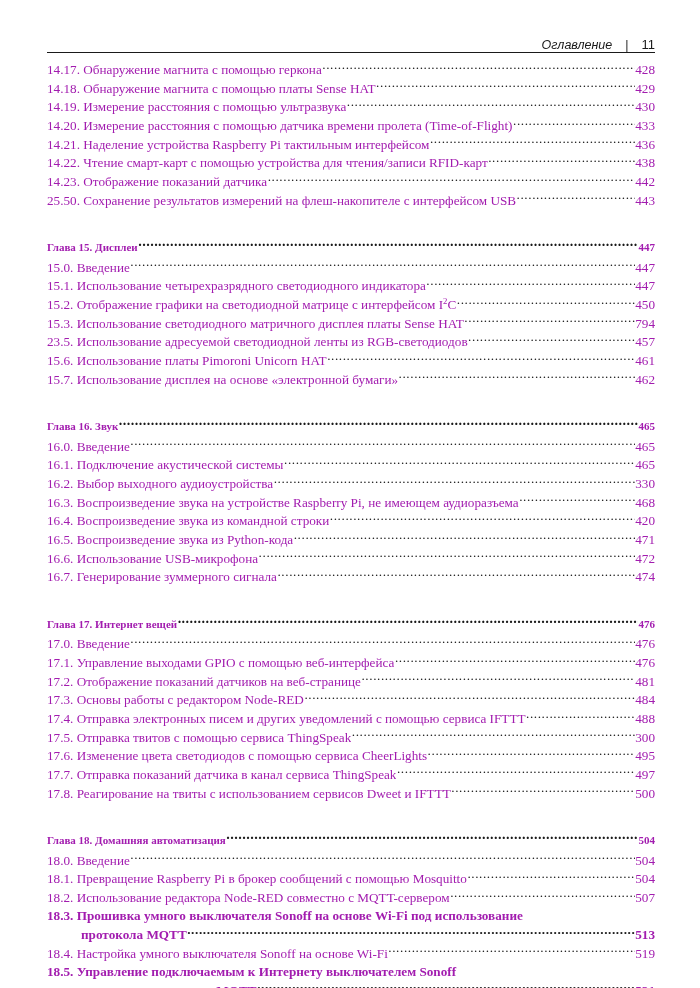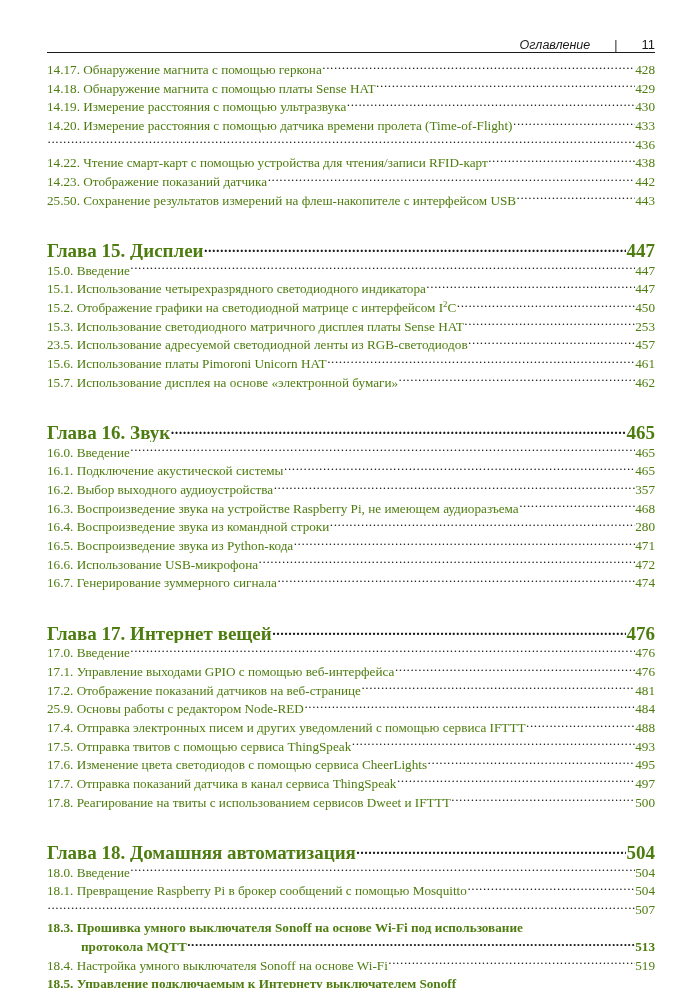--- a/index.html
+++ b/index.html
@@ -30,21 +30,21 @@
   
   .runhead {
     position: absolute;
     left: 47px;
     right: 45px;
     top: 30px;
     height: 22px;
     display: flex;
     align-items: flex-end;
     justify-content: flex-end;
-    gap: 22px;
+    gap: 11px;
     font-family: "Liberation Sans", "DejaVu Sans", sans-serif;
     font-style: italic;
     font-size: 12.5px;
     color: #1a1a1a;
     white-space: nowrap;
   }
   .runhead .rh-sep {
     font-style: normal;
     font-weight: 400;
     color: #2a2a2a;
@@ -70,21 +70,21 @@
     position: absolute;
     left: 47px;
     top: 61px;
     width: 608px;
   }
 
   .entry {
     position: relative;
     font-size: 13.2px;
     line-height: 18.45px;
-    color: #4d7c0f;
+    color: #a21caf;
     white-space: nowrap;
   }
 
   .entry .row {
     display: flex;
     align-items: baseline;
     width: 100%;
   }
 
   .entry .label {
@@ -114,21 +114,21 @@
   }
 
   .entry .pagenum {
     flex: 0 0 auto;
     padding-left: 0px;
   }
 
   
   .entry.chapter {
     font-weight: 700;
-    font-size: 19px;
+    font-size: 11px;
     line-height: 19px;
     margin-top: 28px;
     margin-bottom: 1.5px;
   }
   .entry.chapter .leader::before {
     font-size: 14.2px;
     letter-spacing: 0.45px;
     font-weight: 700;
   }
   .entry.chapter .pagenum { font-weight: 700; }
@@ -190,20 +190,21 @@
       </div>
       <div class="entry">
         <div class="row">
           <span class="label">14.20. Измерение расстояния с помощью датчика времени пролета (Time-of-Flight)</span>
           <span class="leader"></span>
           <span class="pagenum">433</span>
         </div>
       </div>
       <div class="entry">
         <div class="row">
+          <span class="label">14.21. Наделение устройства Raspberry Pi тактильным интерфейсом</span>
           <span class="leader"></span>
           <span class="pagenum">436</span>
         </div>
       </div>
       <div class="entry">
         <div class="row">
           <span class="label">14.22. Чтение смарт-карт с помощью устройства для чтения/записи RFID-карт</span>
           <span class="leader"></span>
           <span class="pagenum">438</span>
         </div>
@@ -247,21 +248,21 @@
         <div class="row">
           <span class="label">15.2. Отображение графики на светодиодной матрице с интерфейсом I<sup class="sup2">2</sup>C</span>
           <span class="leader"></span>
           <span class="pagenum">450</span>
         </div>
       </div>
       <div class="entry">
         <div class="row">
           <span class="label">15.3. Использование светодиодного матричного дисплея платы Sense HAT</span>
           <span class="leader"></span>
-          <span class="pagenum">253</span>
+          <span class="pagenum">794</span>
         </div>
       </div>
       <div class="entry">
         <div class="row">
           <span class="label">23.5. Использование адресуемой светодиодной ленты из RGB-светодиодов</span>
           <span class="leader"></span>
           <span class="pagenum">457</span>
         </div>
       </div>
       <div class="entry">
@@ -296,35 +297,35 @@
         <div class="row">
           <span class="label">16.1. Подключение акустической системы</span>
           <span class="leader"></span>
           <span class="pagenum">465</span>
         </div>
       </div>
       <div class="entry">
         <div class="row">
           <span class="label">16.2. Выбор выходного аудиоустройства</span>
           <span class="leader"></span>
-          <span class="pagenum">357</span>
+          <span class="pagenum">330</span>
         </div>
       </div>
       <div class="entry">
         <div class="row">
           <span class="label">16.3. Воспроизведение звука на устройстве Raspberry Pi, не имеющем аудиоразъема</span>
           <span class="leader"></span>
           <span class="pagenum">468</span>
         </div>
       </div>
       <div class="entry">
         <div class="row">
           <span class="label">16.4. Воспроизведение звука из командной строки</span>
           <span class="leader"></span>
-          <span class="pagenum">280</span>
+          <span class="pagenum">420</span>
         </div>
       </div>
       <div class="entry">
         <div class="row">
           <span class="label">16.5. Воспроизведение звука из Python-кода</span>
           <span class="leader"></span>
           <span class="pagenum">471</span>
         </div>
       </div>
       <div class="entry">
@@ -364,37 +365,37 @@
       </div>
       <div class="entry">
         <div class="row">
           <span class="label">17.2. Отображение показаний датчиков на веб-странице</span>
           <span class="leader"></span>
           <span class="pagenum">481</span>
         </div>
       </div>
       <div class="entry">
         <div class="row">
-          <span class="label">25.9. Основы работы с редактором Node-RED</span>
+          <span class="label">17.3. Основы работы с редактором Node-RED</span>
           <span class="leader"></span>
           <span class="pagenum">484</span>
         </div>
       </div>
       <div class="entry">
         <div class="row">
           <span class="label">17.4. Отправка электронных писем и других уведомлений с помощью сервиса IFTTT</span>
           <span class="leader"></span>
           <span class="pagenum">488</span>
         </div>
       </div>
       <div class="entry">
         <div class="row">
           <span class="label">17.5. Отправка твитов с помощью сервиса ThingSpeak</span>
           <span class="leader"></span>
-          <span class="pagenum">493</span>
+          <span class="pagenum">300</span>
         </div>
       </div>
       <div class="entry">
         <div class="row">
           <span class="label">17.6. Изменение цвета светодиодов с помощью сервиса CheerLights</span>
           <span class="leader"></span>
           <span class="pagenum">495</span>
         </div>
       </div>
       <div class="entry">
@@ -427,20 +428,21 @@
       </div>
       <div class="entry">
         <div class="row">
           <span class="label">18.1. Превращение Raspberry Pi в брокер сообщений с помощью Mosquitto</span>
           <span class="leader"></span>
           <span class="pagenum">504</span>
         </div>
       </div>
       <div class="entry">
         <div class="row">
+          <span class="label">18.2. Использование редактора Node-RED совместно с MQTT-сервером</span>
           <span class="leader"></span>
           <span class="pagenum">507</span>
         </div>
       </div>
       <div class="entry wrap">
         <span class="firstline">18.3. Прошивка умного выключателя Sonoff на основе Wi-Fi под использование</span>
         <div class="row">
           <span class="label">протокола MQTT</span>
           <span class="leader"></span>
           <span class="pagenum">513</span>

